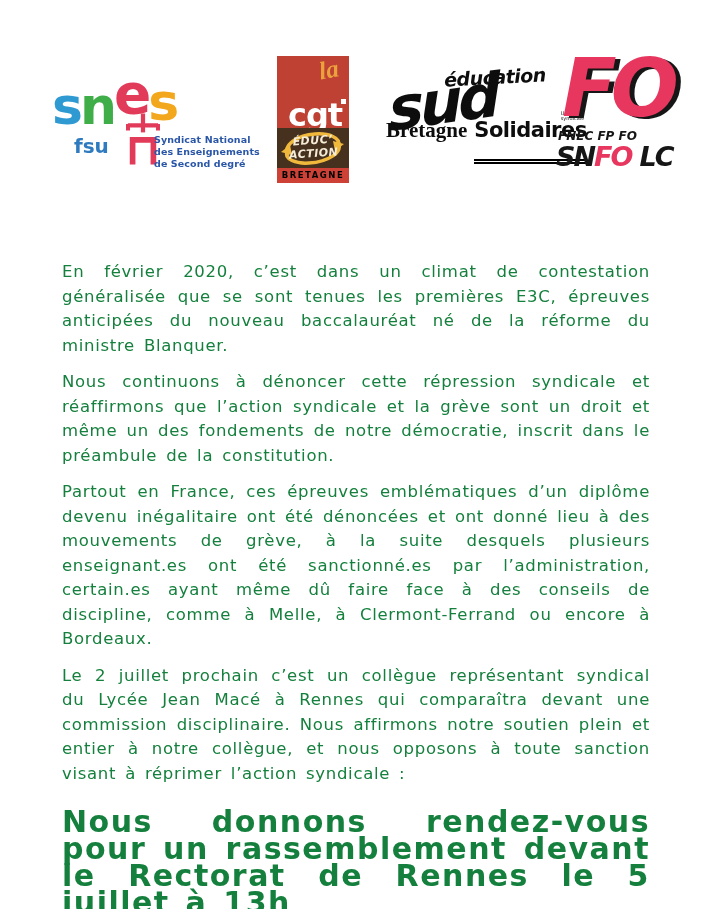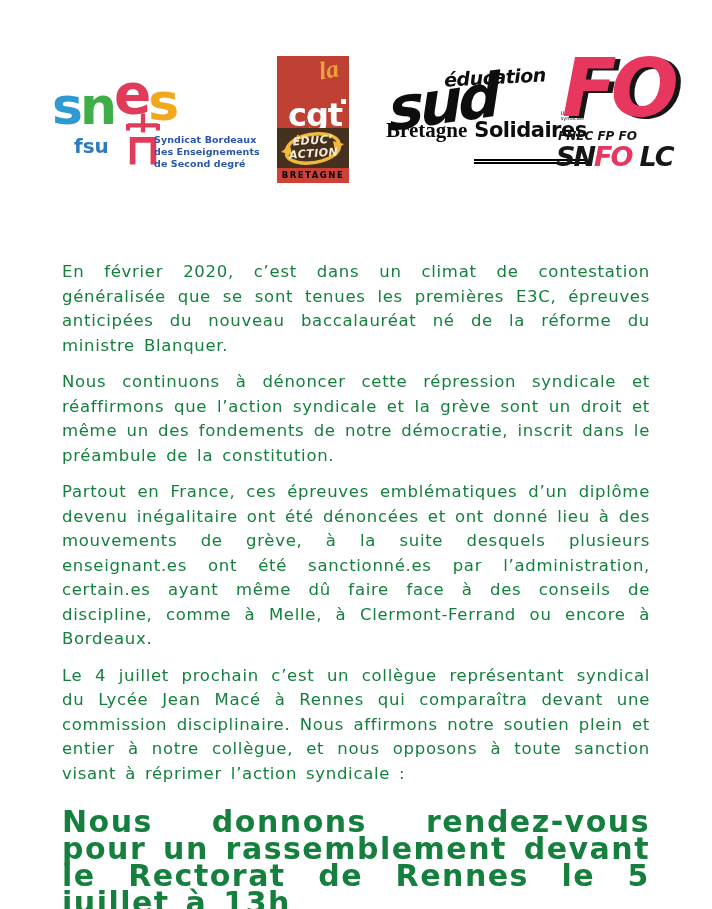--- a/index.html
+++ b/index.html
@@ -89,21 +89,21 @@
       </div>
       <svg class="snes-figure" viewBox="0 0 36 58">
         <g fill="none" stroke-width="4.5" style="stroke: rgb(226, 59, 90);">
           <path d="M18,2 V22"></path>
           <path d="M2,13 V20 M2,14.5 H34 M34,13 V20"></path>
           <path d="M7,56 V30 H29 V56" stroke-width="6"></path>
         </g>
       </svg>
       <div class="snes-fsu" style="color: rgb(47, 123, 191);">fsu</div>
       <div class="snes-tagline" style="color: rgb(42, 86, 168);">
-        <div>Syndicat Bordeaux</div>
+        <div>Syndicat National</div>
         <div>des Enseignements</div>
         <div>de Second degré</div>
       </div>
     </div>
 
     <div class="logo logo-cgt">
       <div class="cgt-top" style="background: rgb(191, 65, 52);">
         <div class="cgt-la" style="color: rgb(236, 162, 60);">la</div>
         <div class="cgt-name" style="color: rgb(255, 255, 255);">cgt</div>
         <span class="cgt-sq"></span>
@@ -142,17 +142,17 @@
       <div class="fo-snfolc">
         <span style="color: rgb(22, 22, 22);">SN</span><span style="color: rgb(231, 55, 94);">FO</span><span style="color: rgb(22, 22, 22); margin-left: 8px;">LC</span>
       </div>
     </div>
   </div>
 
   <div class="content" style="color: #15803d;">
     <p class="body-para">En février 2020, c’est dans un climat de contestation généralisée que se sont tenues les premières E3C, épreuves anticipées du nouveau baccalauréat né de la réforme du ministre Blanquer.</p>
     <p class="body-para">Nous continuons à dénoncer cette répression syndicale et réaffirmons que l’action syndicale et la grève sont un droit et même un des fondements de notre démocratie, inscrit dans le préambule de la constitution.</p>
     <p class="body-para">Partout en France, ces épreuves emblématiques d’un diplôme devenu inégalitaire ont été dénoncées et ont donné lieu à des mouvements de grève, à la suite desquels plusieurs enseignant.es ont été sanctionné.es par l’administration, certain.es ayant même dû faire face à des conseils de discipline, comme à Melle, à Clermont-Ferrand ou encore à Bordeaux.</p>
-    <p class="body-para">Le 4 juillet prochain c’est un collègue représentant syndical du Lycée Jean Macé à Rennes qui comparaîtra devant une commission disciplinaire. Nous affirmons notre soutien plein et entier à notre collègue, et nous opposons à toute sanction visant à réprimer l’action syndicale :</p>
+    <p class="body-para">Le 2 juillet prochain c’est un collègue représentant syndical du Lycée Jean Macé à Rennes qui comparaîtra devant une commission disciplinaire. Nous affirmons notre soutien plein et entier à notre collègue, et nous opposons à toute sanction visant à réprimer l’action syndicale :</p>
     <p class="cta"><span>Nous donnons rendez-vous pour un rassemblement devant le Rectorat de Rennes le 5 juillet à 13h</span><span class="cta-period">.</span></p>
   </div>
 
 </div>
 
 </body></html>

